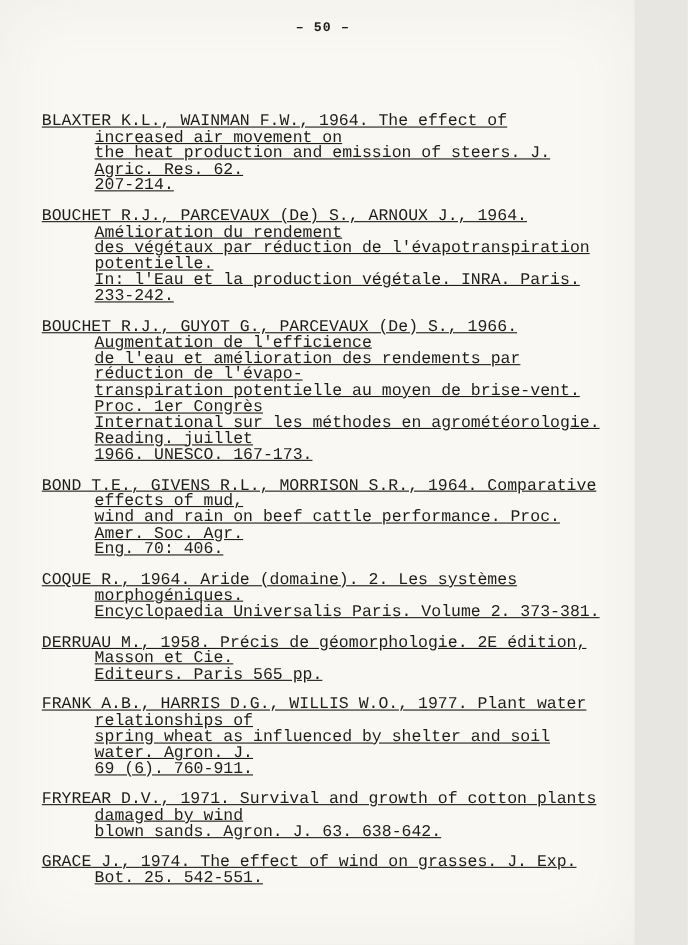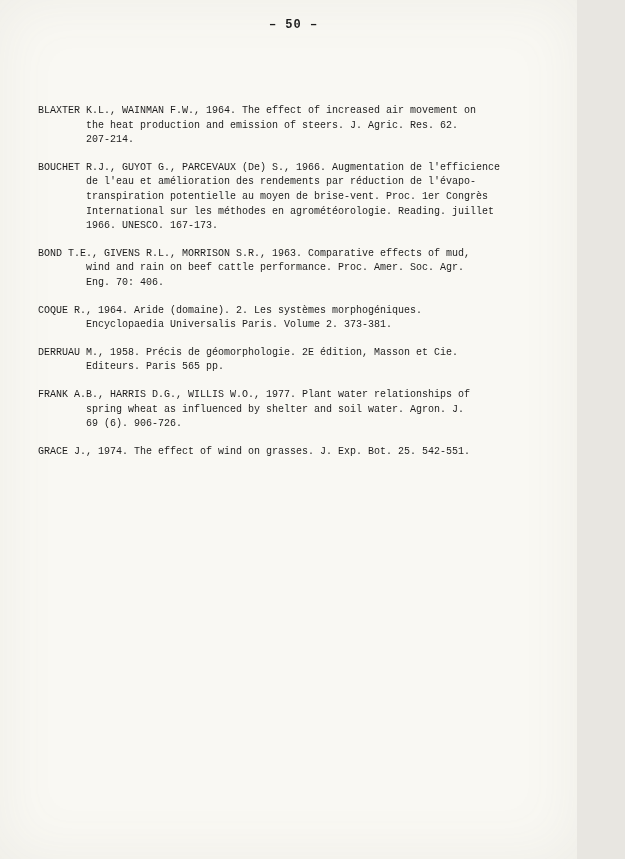--- a/index.html
+++ b/index.html
@@ -24,48 +24,54 @@
     text-align: center;
     font-size: 12px;
     font-weight: bold;
     letter-spacing: 1px;
     margin: 0;
   }
   .references {
     margin-top: 72px;
   }
   .ref {
-    font-size: 10px;
+    font-size: 15px;
     line-height: 14.6px;
     margin: 0 0 13px 0;
     padding-left: 48px;
     text-indent: -48px;
     white-space: pre-line;
+    text-decoration: underline;
   }
 </style>
 </head>
 <body>
 
 <div class="page">
   <div class="page-number">– 50 –</div>
 
   <div class="references">
     <p class="ref">BLAXTER K.L., WAINMAN F.W., 1964.  The effect of increased air movement on
 the heat production and emission of steers.  J. Agric. Res. 62.
 207-214.</p>
+    <p class="ref">BOUCHET R.J., PARCEVAUX (De) S., ARNOUX J., 1964.  Amélioration du rendement
+des végétaux par réduction de l'évapotranspiration potentielle.
+In: l'Eau et la production végétale. INRA. Paris. 233-242.</p>
     <p class="ref">BOUCHET R.J., GUYOT G., PARCEVAUX (De) S., 1966.  Augmentation de l'efficience
 de l'eau et amélioration des rendements par réduction de l'évapo-
 transpiration potentielle au moyen de brise-vent.  Proc. 1er Congrès
 International sur les méthodes en agrométéorologie.  Reading.  juillet
 1966. UNESCO. 167-173.</p>
-    <p class="ref">BOND T.E., GIVENS R.L., MORRISON S.R., 1963.  Comparative effects of mud,
+    <p class="ref">BOND T.E., GIVENS R.L., MORRISON S.R., 1964.  Comparative effects of mud,
 wind and rain on beef cattle performance.  Proc. Amer. Soc. Agr.
 Eng. 70: 406.</p>
     <p class="ref">COQUE R., 1964.  Aride (domaine).  2.  Les systèmes morphogéniques.
 Encyclopaedia Universalis Paris.  Volume 2. 373-381.</p>
     <p class="ref">DERRUAU M., 1958.  Précis de géomorphologie. 2E édition, Masson et Cie.
 Editeurs.  Paris 565 pp.</p>
     <p class="ref">FRANK A.B., HARRIS D.G., WILLIS W.O., 1977.  Plant water relationships of
 spring wheat as influenced by shelter and soil water.  Agron. J.
-69 (6).  906-726.</p>
+69 (6).  760-911.</p>
+    <p class="ref">FRYREAR D.V., 1971.  Survival and growth of cotton plants damaged by wind
+blown sands.  Agron. J. 63. 638-642.</p>
     <p class="ref">GRACE J., 1974.  The effect of wind on grasses. J. Exp. Bot. 25. 542-551.</p>
   </div>
 </div>
 
 </body></html>

